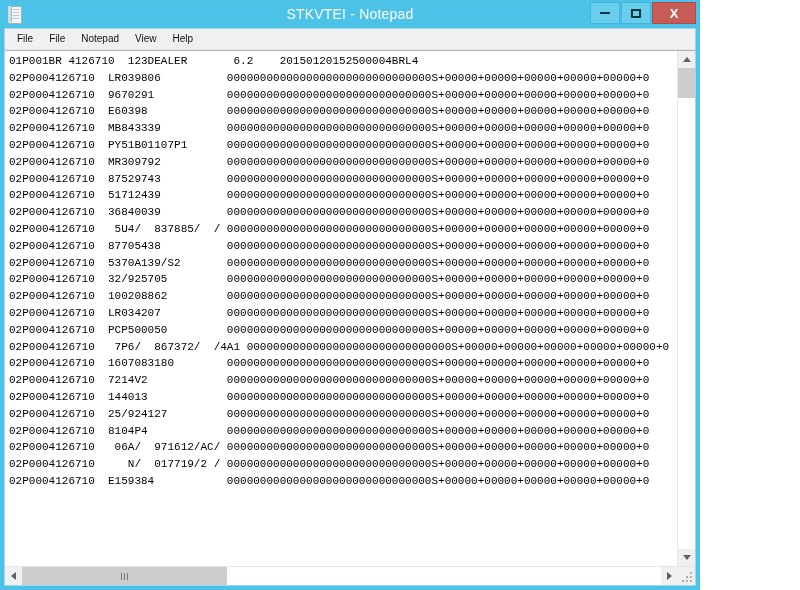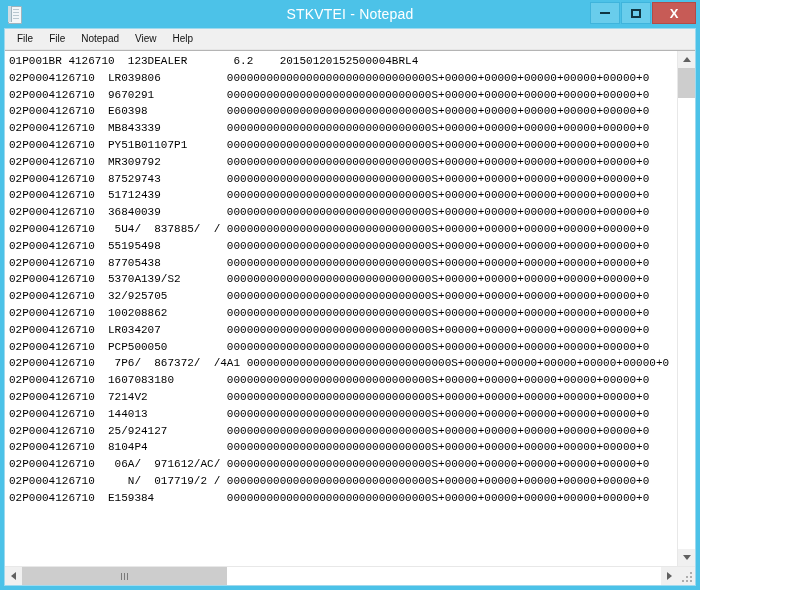--- a/index.html
+++ b/index.html
@@ -326,21 +326,20 @@
           <div class="code-line">02P0004126710  LR039806          0000000000000000000000000000000S+00000+00000+00000+00000+00000+0</div>
           <div class="code-line">02P0004126710  9670291           0000000000000000000000000000000S+00000+00000+00000+00000+00000+0</div>
           <div class="code-line">02P0004126710  E60398            0000000000000000000000000000000S+00000+00000+00000+00000+00000+0</div>
           <div class="code-line">02P0004126710  MB843339          0000000000000000000000000000000S+00000+00000+00000+00000+00000+0</div>
           <div class="code-line">02P0004126710  PY51B01107P1      0000000000000000000000000000000S+00000+00000+00000+00000+00000+0</div>
           <div class="code-line">02P0004126710  MR309792          0000000000000000000000000000000S+00000+00000+00000+00000+00000+0</div>
           <div class="code-line">02P0004126710  87529743          0000000000000000000000000000000S+00000+00000+00000+00000+00000+0</div>
           <div class="code-line">02P0004126710  51712439          0000000000000000000000000000000S+00000+00000+00000+00000+00000+0</div>
           <div class="code-line">02P0004126710  36840039          0000000000000000000000000000000S+00000+00000+00000+00000+00000+0</div>
           <div class="code-line">02P0004126710   5U4/  837885/  / 0000000000000000000000000000000S+00000+00000+00000+00000+00000+0</div>
-          <div class="code-line">02P0004126710  55195498          0000000000000000000000000000000S+00000+00000+00000+00000+00000+0</div>
           <div class="code-line">02P0004126710  87705438          0000000000000000000000000000000S+00000+00000+00000+00000+00000+0</div>
           <div class="code-line">02P0004126710  5370A139/S2       0000000000000000000000000000000S+00000+00000+00000+00000+00000+0</div>
           <div class="code-line">02P0004126710  32/925705         0000000000000000000000000000000S+00000+00000+00000+00000+00000+0</div>
           <div class="code-line">02P0004126710  100208862         0000000000000000000000000000000S+00000+00000+00000+00000+00000+0</div>
           <div class="code-line">02P0004126710  LR034207          0000000000000000000000000000000S+00000+00000+00000+00000+00000+0</div>
           <div class="code-line">02P0004126710  PCP500050         0000000000000000000000000000000S+00000+00000+00000+00000+00000+0</div>
           <div class="code-line">02P0004126710   7P6/  867372/  /4A1 0000000000000000000000000000000S+00000+00000+00000+00000+00000+0</div>
           <div class="code-line">02P0004126710  1607083180        0000000000000000000000000000000S+00000+00000+00000+00000+00000+0</div>
           <div class="code-line">02P0004126710  7214V2            0000000000000000000000000000000S+00000+00000+00000+00000+00000+0</div>
           <div class="code-line">02P0004126710  144013            0000000000000000000000000000000S+00000+00000+00000+00000+00000+0</div>

